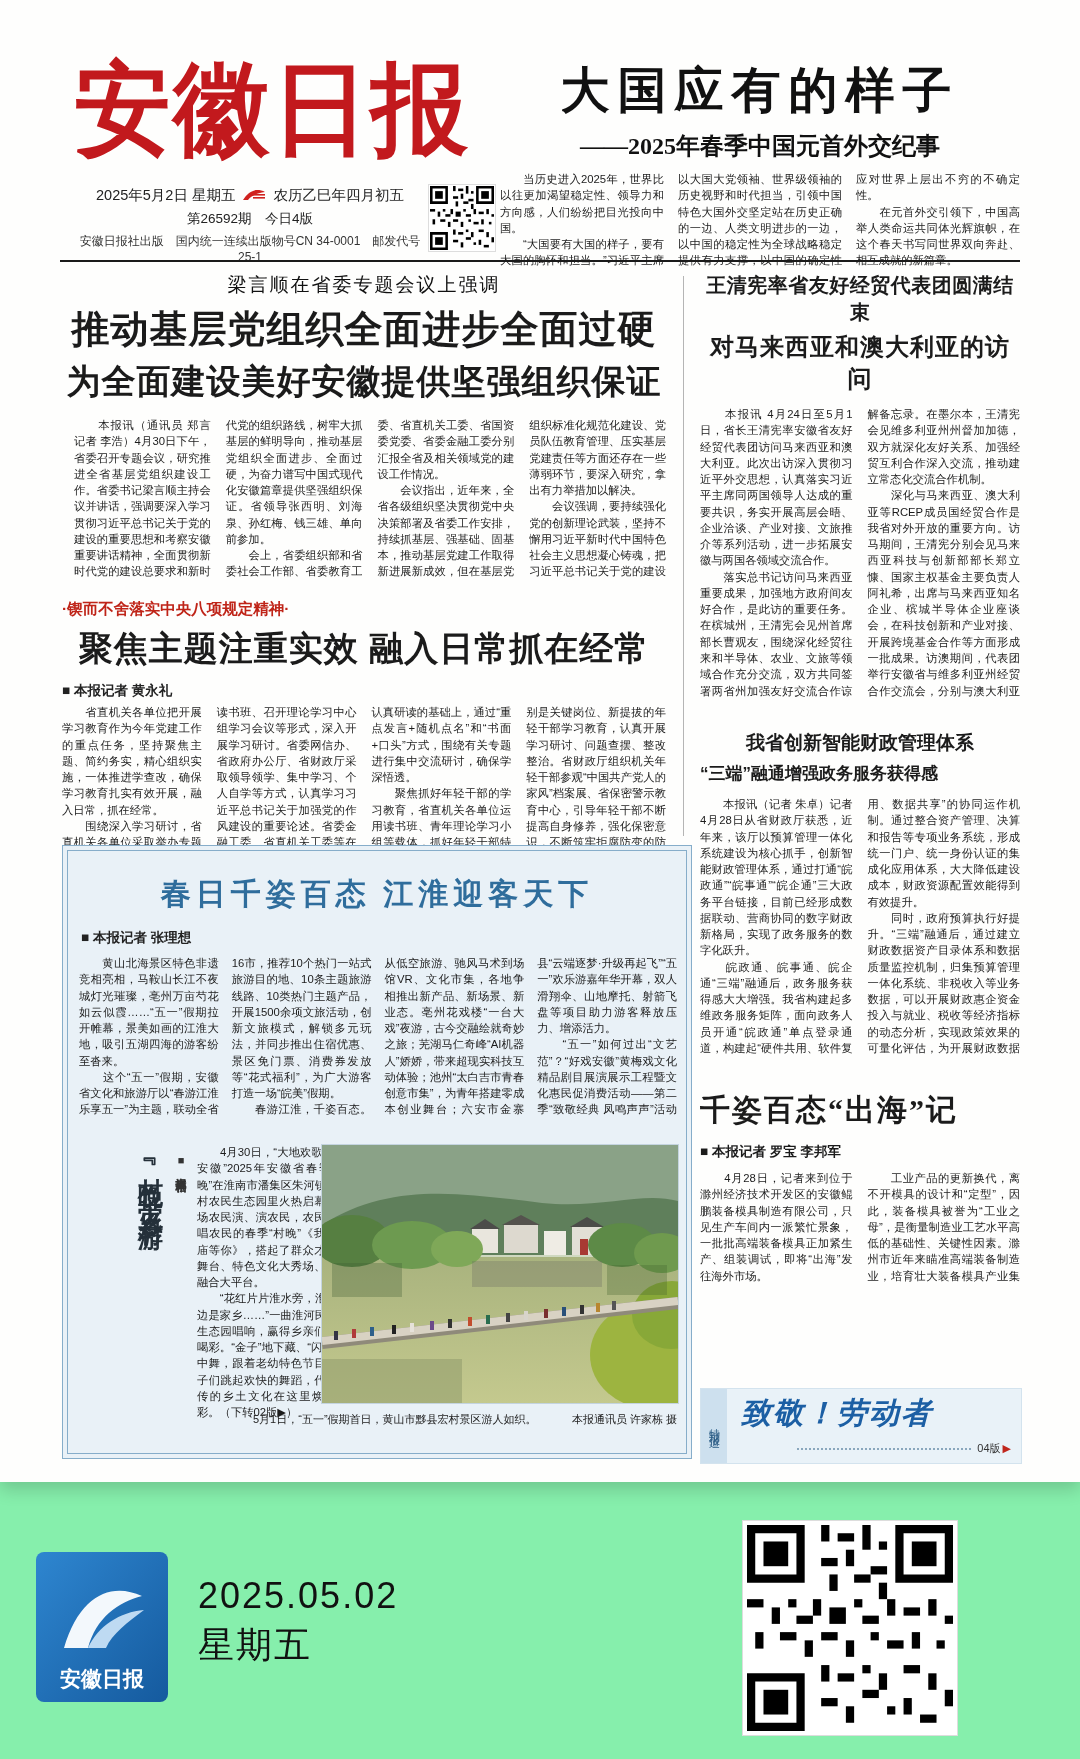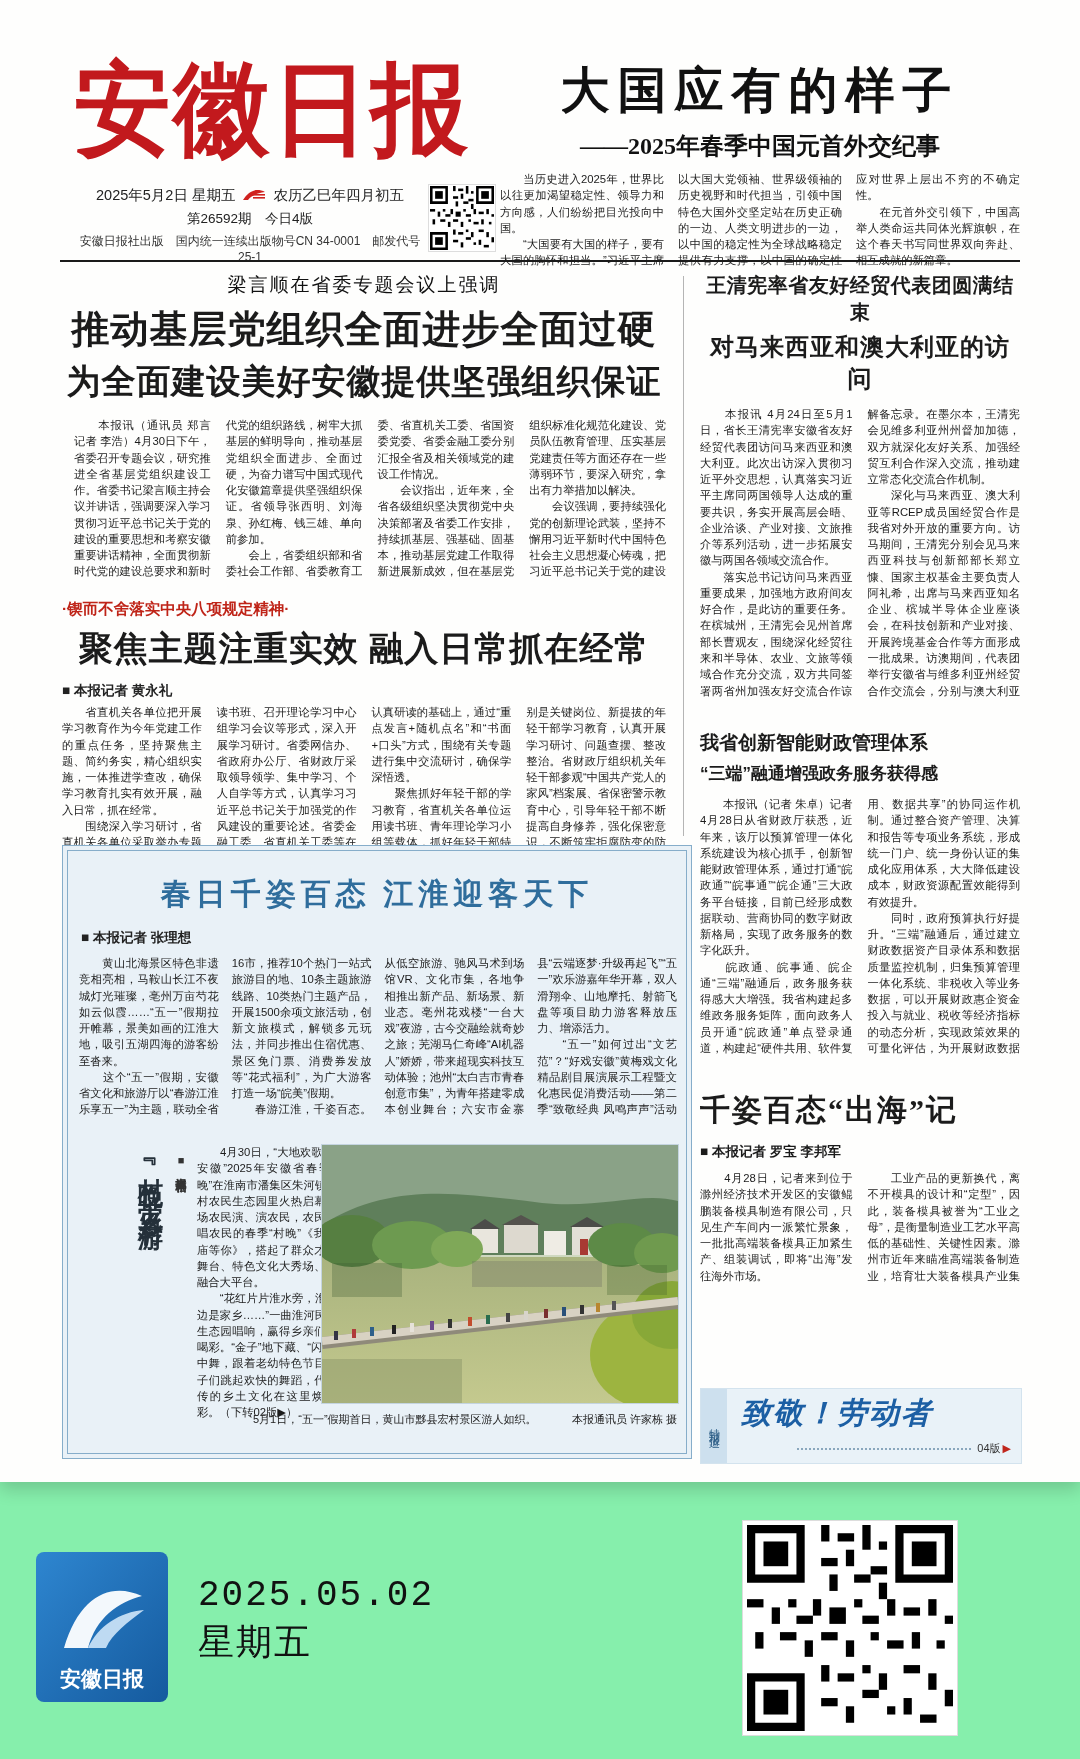--- a/index.html
+++ b/index.html
@@ -35,21 +35,21 @@
   .red-kicker{font-size:15.5px;font-weight:bold;color:#bf2418;margin-top:10px;}
   .focus-h{font-size:34px;font-weight:bold;text-align:center;margin-top:6px;letter-spacing:1px;}
   .byline{font-size:13.5px;font-weight:bold;color:#222;margin-top:10px;}
   #focus-body{margin-top:4px;height:148px;column-count:4;column-gap:15px;}
   
   #v-rule{left:683px;top:276px;width:1px;height:560px;background:#b5b5b5;}
   #right-col{left:700px;top:272px;width:320px;}
   .wqx-h1{font-size:20px;font-weight:bold;text-align:center;letter-spacing:.5px;}
   .wqx-h2{font-size:24px;font-weight:bold;text-align:center;margin-top:5px;letter-spacing:1px;}
   #wqx-body{margin-top:11px;height:308px;column-count:2;column-gap:15px;}
-  .sd-kicker{font-size:19px;font-weight:bold;margin-top:16px;}
+  .sd-kicker{font-size:19px;font-weight:bold;margin-top:16px;text-align:center;}
   .sd-h{font-size:17px;font-weight:bold;margin-top:6px;}
   #sd-body{margin-top:11px;height:276px;column-count:2;column-gap:15px;}
   .gd-h{font-family:"Liberation Serif","DejaVu Serif",serif;font-size:30px;font-weight:bold;margin-top:18px;letter-spacing:2px;}
   .gd-byline{font-size:13.5px;font-weight:bold;margin-top:12px;}
   #gd-body{margin-top:9px;height:126px;column-count:2;column-gap:15px;}
   
   #feature{left:62px;top:845px;width:628px;height:612px;background:#e9f1f7;
     border:1px solid #86adca;outline:1px solid #86adca;outline-offset:-6px;}
   .feature-title{margin-top:28px;text-align:center;font-family:"Liberation Serif","DejaVu Serif",serif;
     font-size:30px;font-weight:bold;color:#2f6d9c;letter-spacing:5px;}
@@ -68,21 +68,21 @@
   .banner-label{width:26px;background:#cde0ee;writing-mode:vertical-rl;font-size:11px;color:#2c5d86;
     display:flex;align-items:center;justify-content:center;letter-spacing:3px;}
   .banner-main{flex:1;position:relative;padding:4px 10px 0 14px;}
   .banner-title{font-family:"Liberation Serif","DejaVu Serif",serif;font-style:italic;font-weight:bold;
     font-size:30px;color:#1c5fa4;letter-spacing:2px;}
   .banner-foot{position:absolute;right:10px;bottom:7px;left:70px;display:flex;align-items:center;font-size:11px;color:#333;}
   .banner-dots{flex:1;border-top:2px dotted #8aa7bd;margin-right:6px;}
   .banner-arrow{color:#c0261c;margin-left:2px;}
   
   #footer-logo{left:36px;top:1552px;width:132px;height:150px;}
-  #footer-date{left:198px;top:1572px;font-family:Liberation Mono, monospace;
+  #footer-date{left:198px;top:1572px;font-family:Liberation Sans, sans-serif;
     font-size:36px;line-height:1.35;color:#111;letter-spacing:2px;}
 </style>
 </head>
 <body>
 
 <div id="page">
   <div id="sheet"></div>
 
   <div id="masthead-title" class="abs">安徽日报</div>
 

